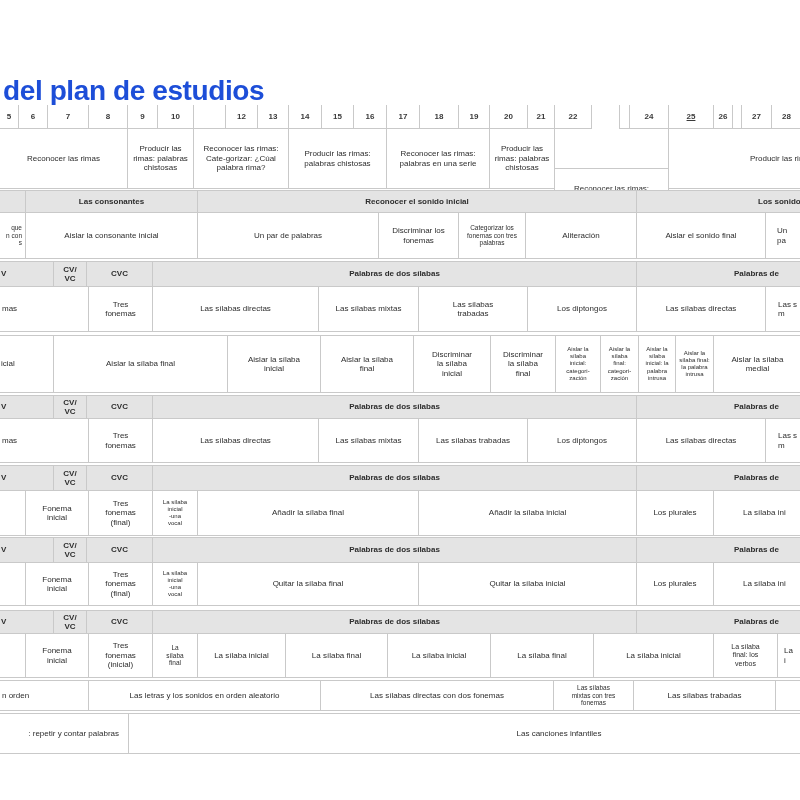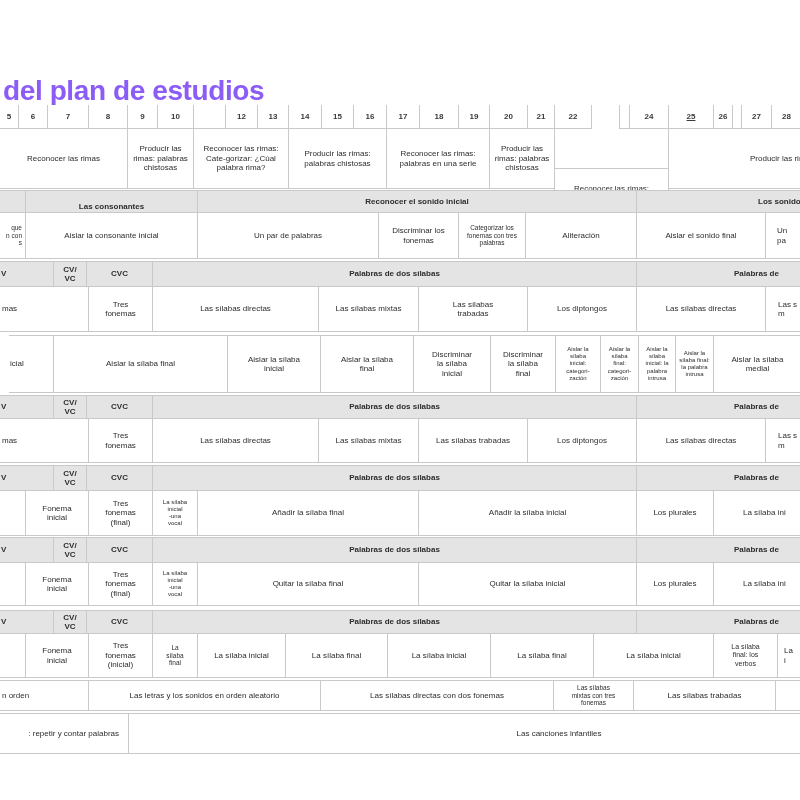--- a/index.html
+++ b/index.html
@@ -1,20 +1,20 @@
 <!DOCTYPE html>
 <html><head>
 <meta charset="utf-8">
 <style>
   html,body{margin:0;padding:0;}
   body{width:800px;height:800px;overflow:hidden;background:#ffffff;
        font-family:"Liberation Sans",sans-serif;color:#2d2d2d;}
   #stage{position:relative;width:800px;height:800px;background:#fff;}
   .page-title{position:absolute;left:3px;top:56px;font-size:28px;font-weight:bold;
-              letter-spacing:-0.4px;color:#8b5cf6;white-space:nowrap;}
+              letter-spacing:-0.4px;color:#1d4ed8;white-space:nowrap;}
   .cell{position:absolute;box-sizing:border-box;border:1px solid #c9c9c9;background:#fff;
         display:flex;align-items:center;justify-content:center;text-align:center;
         font-size:8px;line-height:1.18;overflow:hidden;padding:1px 2px;}
   .cell span{white-space:pre-line;display:block;}
   .cell.gray{background:#e4e4e4;font-weight:bold;}
   .cell.hdr{border-top:none;font-weight:bold;color:#3a3a3a;font-size:8px;}
   .cell.cut-l{border-left:none;}
   .cell.cut-r{border-right:none;}
 </style>
 </head>
@@ -115,21 +115,21 @@
       </div>
       <div class="cell" style="left: 554px; top: 128px; width: 115px; height: 61px; margin-top: 40px;">
         <span>Reconocer las rimas: Categorizar: ¿Cuál palabra no rima?</span>
       </div>
       <div class="cell cut-r" style="left: 668px; top: 128px; width: 148px; height: 61px; justify-content: flex-end; text-align: left; padding-left: 50px;">
         <span style="white-space: nowrap;">Producir las rimas</span>
       </div>
       <div class="cell gray cut-l" style="left: 0px; top: 190px; width: 26px; height: 23px;">
         <span></span>
       </div>
-      <div class="cell gray" style="left: 25px; top: 190px; width: 173px; height: 23px; align-items: flex-end;">
+      <div class="cell gray" style="left: 25px; top: 190px; width: 173px; height: 23px;">
         <span>Las consonantes</span>
       </div>
       <div class="cell gray" style="left: 197px; top: 190px; width: 440px; height: 23px;">
         <span>Reconocer el sonido inicial</span>
       </div>
       <div class="cell gray cut-r" style="left: 636px; top: 190px; width: 165px; height: 23px; justify-content: flex-start; text-align: left; padding-left: 121px;">
         <span style="white-space: nowrap;">Los sonido</span>
       </div>
       <div class="cell cut-l" style="left: 0px; top: 212px; width: 26px; height: 47px; font-size: 6.5px; justify-content: flex-end; text-align: right; padding-right: 3px;">
         <span>que
@@ -194,21 +194,21 @@
       <div class="cell" style="left: 527px; top: 286px; width: 110px; height: 46px;">
         <span>Los diptongos</span>
       </div>
       <div class="cell" style="left: 636px; top: 286px; width: 130px; height: 46px;">
         <span>Las sílabas directas</span>
       </div>
       <div class="cell cut-r" style="left: 765px; top: 286px; width: 36px; height: 46px; justify-content: flex-start; text-align: left; padding-left: 12px;">
         <span>Las s
 m</span>
       </div>
-      <div class="cell cut-l" style="left: 0px; top: 335px; width: 54px; height: 58px; justify-content: flex-start; text-align: left; padding-left: 1px; margin-left: 9px;">
+      <div class="cell cut-l" style="left: 0px; top: 335px; width: 54px; height: 58px; justify-content: flex-start; text-align: left; padding-left: 1px;">
         <span>icial</span>
       </div>
       <div class="cell" style="left: 53px; top: 335px; width: 175px; height: 58px;">
         <span>Aislar la sílaba final</span>
       </div>
       <div class="cell" style="left: 227px; top: 335px; width: 94px; height: 58px;">
         <span>Aislar la sílaba
 inicial</span>
       </div>
       <div class="cell" style="left: 320px; top: 335px; width: 94px; height: 58px;">

